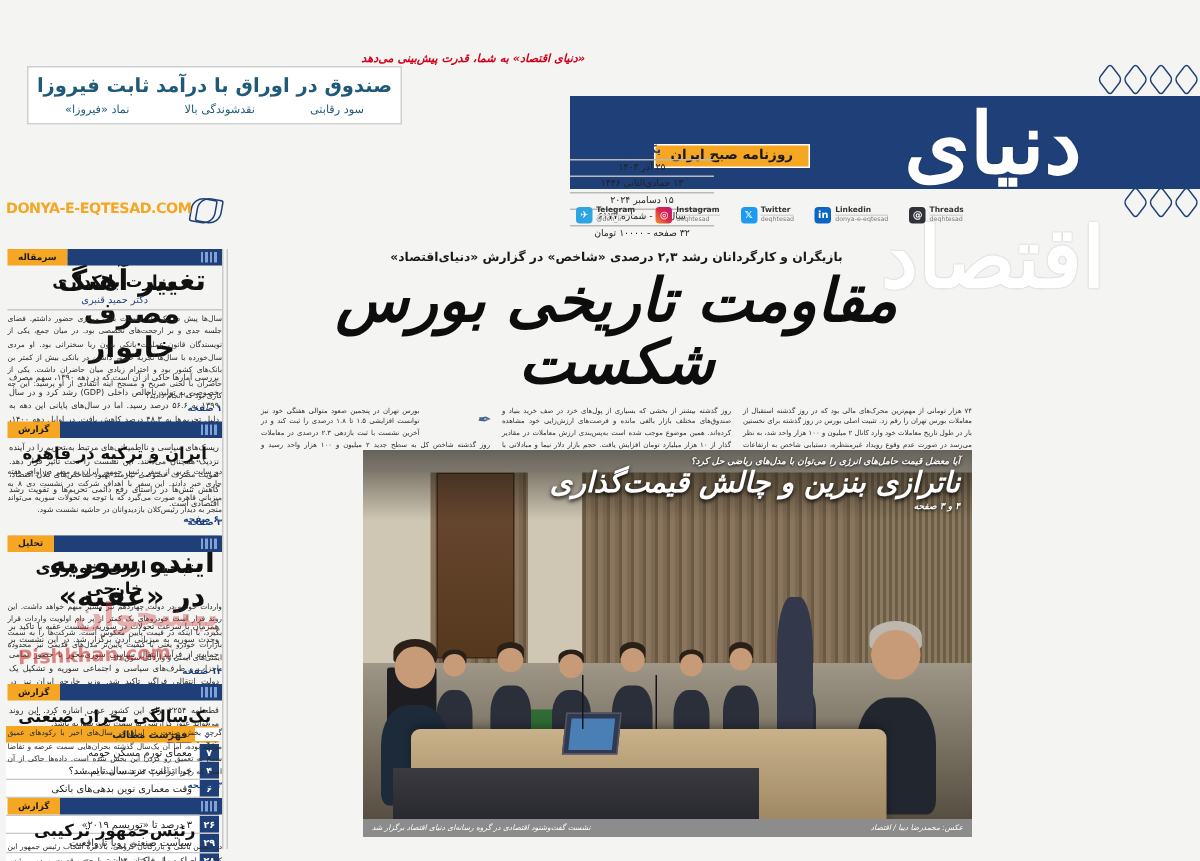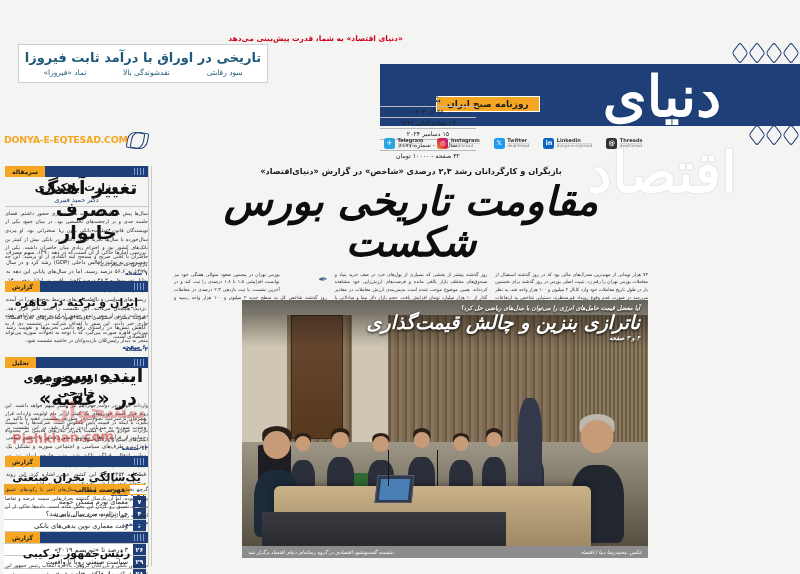--- a/index.html
+++ b/index.html
@@ -19,20 +19,21 @@
     height: 574px;
     background: #f4f4f2;
   }
 
   
   .tagline-bar {
     position: absolute;
     top: 30px; left: 11px; right: 0;
     height: 20px;
     text-align: center;
+    font-style: italic;
   }
   .tagline {
     font-size: 7.5px;
     color: #d0021b;
     font-weight: bold;
     letter-spacing: .2px;
     padding-top: 4px;
     padding-right: 180px;
   }
 
@@ -643,21 +644,21 @@
       </span>
     </div>
   </div>
   <div class="url-mark">
       <i></i>
       <i></i>
     </div>
   <div class="site-url">DONYA-E-EQTESAD.COM</div>
 
   <div class="ad">
-    <div class="ad-sub">تاریخی در اوراق با درآمد ثابت فیروزا</div>
+    <div class="ad-sub">صندوق در اوراق با درآمد ثابت فیروزا</div>
     <div class="ad-tags">
       <span>سود رقابتی</span>
       <span>نقدشوندگی بالا</span>
       <span>نماد «فیروزا»</span>
     </div>
   </div>
 
   <div class="vrule" style="top:166px;left:148px;height:400px"></div>
   <div class="vrule" style="top:166px;left:148px;height:0"></div>
   <div class="vrule" style="top:166px;right:648px;height:400px"></div>

